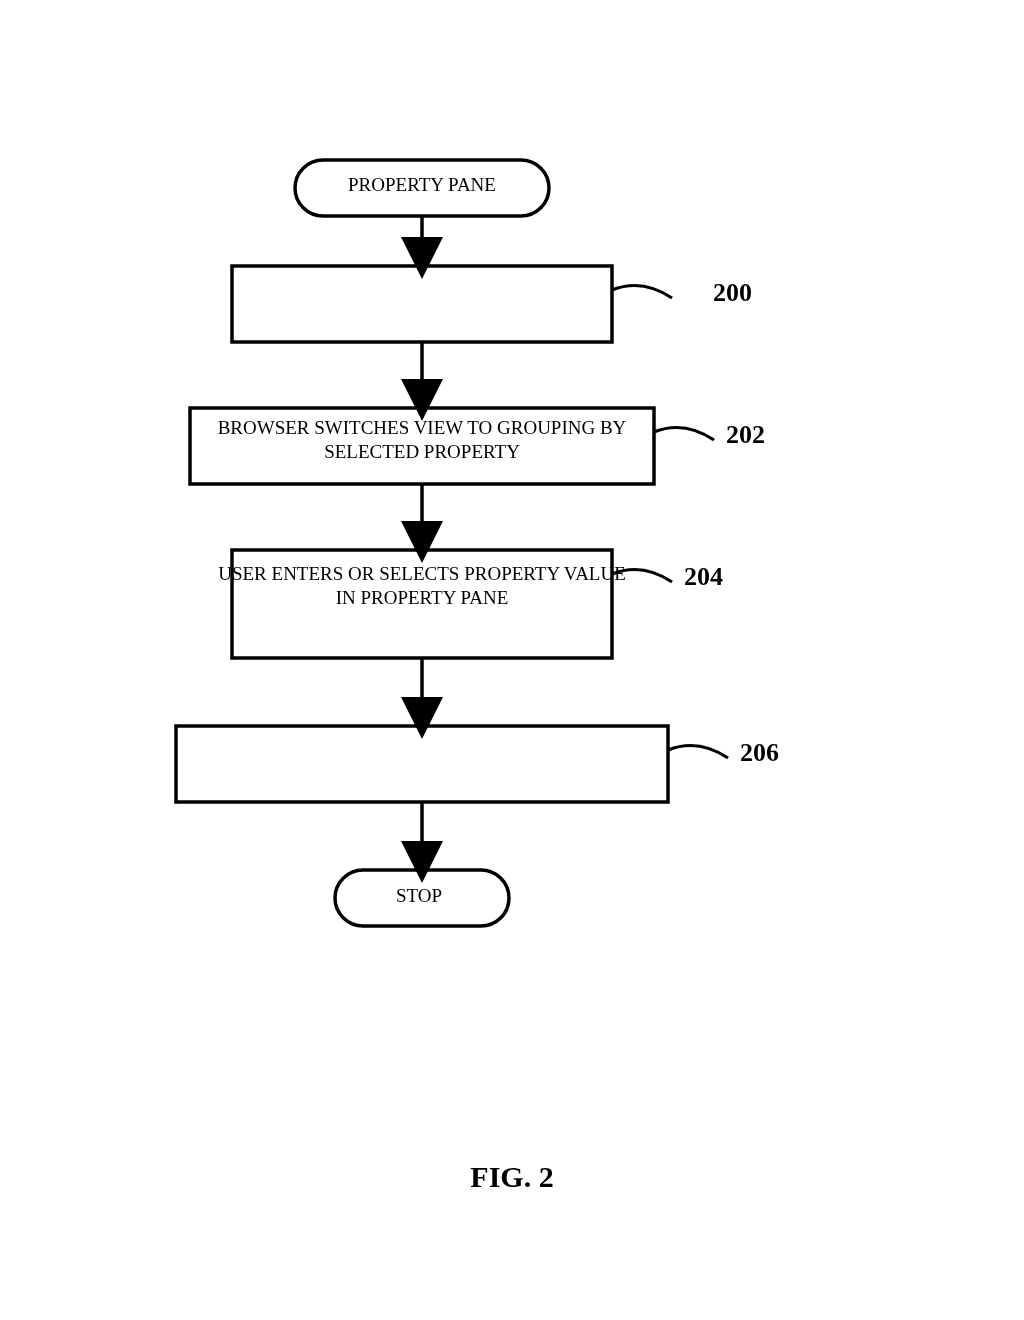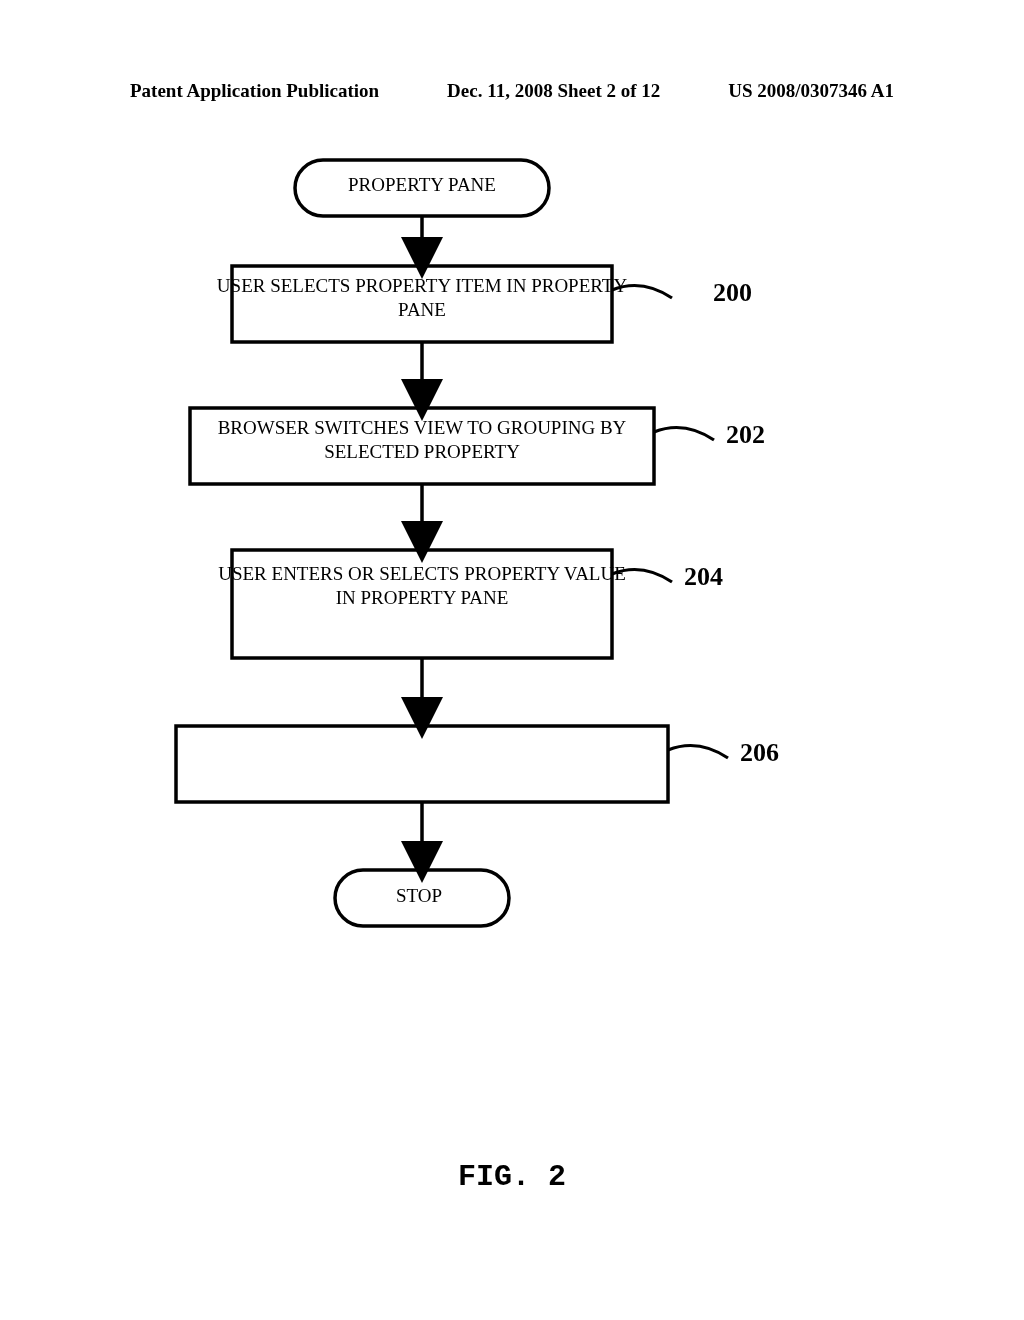--- a/index.html
+++ b/index.html
@@ -62,33 +62,27 @@
   }
 
   .figure-label {
     position: absolute;
     left: 0;
     width: 100%;
     text-align: center;
     font-size: 30px;
     font-weight: bold;
     top: 1160px;
-    font-family: Liberation Mono, monospace;
   }
 </style>
 </head>
 <body>
 
 <div class="page">
 
-  <div class="header">
-    <span class="hdr-left">Patent Application Publication</span>
-    <span class="hdr-center">Dec. 11, 2008  Sheet 2 of 12</span>
-    <span class="hdr-right">US 2008/0307346 A1</span>
-  </div>
 
   <div class="diagram">
 
     <svg width="1024" height="920" viewBox="0 0 1024 920">
       <defs>
         <marker id="arrowhead" markerWidth="12" markerHeight="12" refX="6" refY="6" orient="auto">
           <path d="M0,0 L12,6 L0,12 Z" fill="#000"></path>
         </marker>
       </defs>
 
@@ -118,21 +112,20 @@
       <g fill="none" stroke="#000" stroke-width="3.2">
         <path d="M612,140 Q642,128 672,148"></path>
         <path d="M654,282 Q684,270 714,290"></path>
         <path d="M612,424 Q642,412 672,432"></path>
         <path d="M668,600 Q698,588 728,608"></path>
       </g>
     </svg>
 
     <div class="node-label" style="top:23px; left:422px; width:254px; margin-left:-127px;">PROPERTY PANE</div>
 
-    <div class="node-label" style="top:124px; left:422px;">USER SELECTS PROPERTY ITEM IN PROPERTY PANE</div>
 
     <div class="node-label" style="top:412px; left:422px;">USER ENTERS OR SELECTS PROPERTY VALUE IN PROPERTY PANE</div>
 
     <div class="node-label" style="top:266px; left:422px; width:464px; margin-left:-232px;">BROWSER SWITCHES VIEW TO GROUPING BY SELECTED PROPERTY</div>
 
 
     <div class="node-label" style="top:734px; left:422px; width:168px; margin-left:-87px;">STOP</div>
 
     <div class="ref-label" style="top:128px; left:684px;margin-left:29px;">200</div>
     <div class="ref-label" style="top:270px; left:726px;text-align:center;">202</div>

